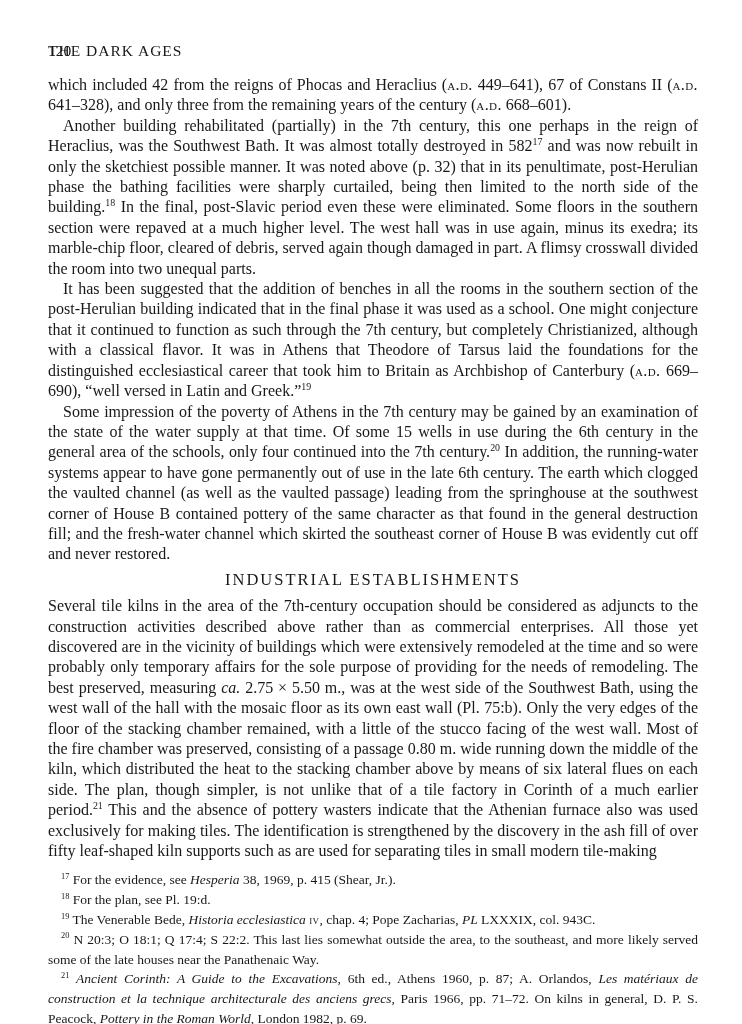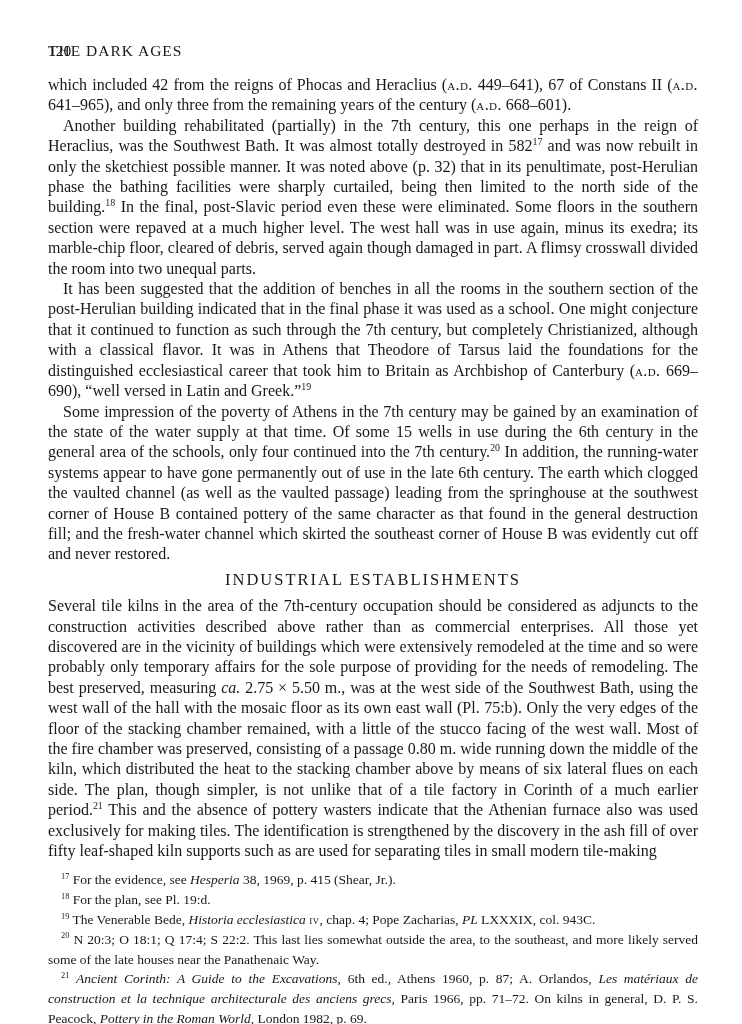--- a/index.html
+++ b/index.html
@@ -29,21 +29,21 @@
 </head>
 <body>
 
 <div class="sheet">
   <div class="inner">
     <div class="pagehead">
       <span class="pagenum">120</span>
       <span class="runtitle">THE DARK AGES</span>
     </div>
     <div class="bodytext" id="body-blocks">
-        <p class="para"><span>which included 42 from the reigns of Phocas and Heraclius (</span><span class="sc">a.d.</span><span> 449–641), 67 of Constans II (</span><span class="sc">a.d.</span><span> 641–965), and only three from the remaining years of the century (</span><span class="sc">a.d.</span><span> 668–601).</span></p>
+        <p class="para"><span>which included 42 from the reigns of Phocas and Heraclius (</span><span class="sc">a.d.</span><span> 449–641), 67 of Constans II (</span><span class="sc">a.d.</span><span> 641–328), and only three from the remaining years of the century (</span><span class="sc">a.d.</span><span> 668–601).</span></p>
         <p class="para ind"><span>Another building rehabilitated (partially) in the 7th century, this one perhaps in the reign of Heraclius, was the Southwest Bath. It was almost totally destroyed in 582</span><span class="sup">17</span><span> and was now rebuilt in only the sketchiest possible manner. It was noted above (p. 32) that in its penultimate, post-Herulian phase the bathing facilities were sharply curtailed, being then limited to the north side of the building.</span><span class="sup">18</span><span> In the final, post-Slavic period even these were eliminated. Some floors in the southern section were repaved at a much higher level. The west hall was in use again, minus its exedra; its marble-chip floor, cleared of debris, served again though damaged in part. A flimsy crosswall divided the room into two unequal parts.</span></p>
         <p class="para ind"><span>It has been suggested that the addition of benches in all the rooms in the southern section of the post-Herulian building indicated that in the final phase it was used as a school. One might conjecture that it continued to function as such through the 7th century, but completely Christianized, although with a classical flavor. It was in Athens that Theodore of Tarsus laid the foundations for the distinguished ecclesiastical career that took him to Britain as Archbishop of Canterbury (</span><span class="sc">a.d.</span><span> 669–690), “well versed in Latin and Greek.”</span><span class="sup">19</span></p>
         <p class="para ind"><span>Some impression of the poverty of Athens in the 7th century may be gained by an examination of the state of the water supply at that time. Of some 15 wells in use during the 6th century in the general area of the schools, only four continued into the 7th century.</span><span class="sup">20</span><span> In addition, the running-water systems appear to have gone permanently out of use in the late 6th century. The earth which clogged the vaulted channel (as well as the vaulted passage) leading from the springhouse at the southwest corner of House B contained pottery of the same character as that found in the general destruction fill; and the fresh-water channel which skirted the southeast corner of House B was evidently cut off and never restored.</span></p>
         <div class="sechead">INDUSTRIAL ESTABLISHMENTS</div>
         <p class="para"><span>Several tile kilns in the area of the 7th-century occupation should be considered as adjuncts to the construction activities described above rather than as commercial enterprises. All those yet discovered are in the vicinity of buildings which were extensively remodeled at the time and so were probably only temporary affairs for the sole purpose of providing for the needs of remodeling. The best preserved, measuring </span><span class="it">ca.</span><span> 2.75 × 5.50 m., was at the west side of the Southwest Bath, using the west wall of the hall with the mosaic floor as its own east wall (Pl. 75:b). Only the very edges of the floor of the stacking chamber remained, with a little of the stucco facing of the west wall. Most of the fire chamber was preserved, consisting of a passage 0.80 m. wide running down the middle of the kiln, which distributed the heat to the stacking chamber above by means of six lateral flues on each side. The plan, though simpler, is not unlike that of a tile factory in Corinth of a much earlier period.</span><span class="sup">21</span><span> This and the absence of pottery wasters indicate that the Athenian furnace also was used exclusively for making tiles. The identification is strengthened by the discovery in the ash fill of over fifty leaf-shaped kiln supports such as are used for separating tiles in small modern tile-making</span></p>
       </div>
     <div class="footnotes" id="footnotes">
         <p class="fn"><span class="sup">17</span> <span>For the evidence, see </span><span class="it">Hesperia</span><span> 38, 1969, p. 415 (Shear, Jr.).</span></p>
         <p class="fn"><span class="sup">18</span> <span>For the plan, see Pl. 19:d.</span></p>
         <p class="fn"><span class="sup">19</span> <span>The Venerable Bede, </span><span class="it">Historia ecclesiastica</span><span> </span><span class="sc">iv</span><span>, chap. 4; Pope Zacharias, </span><span class="it">PL</span><span> LXXXIX, col. 943C.</span></p>

